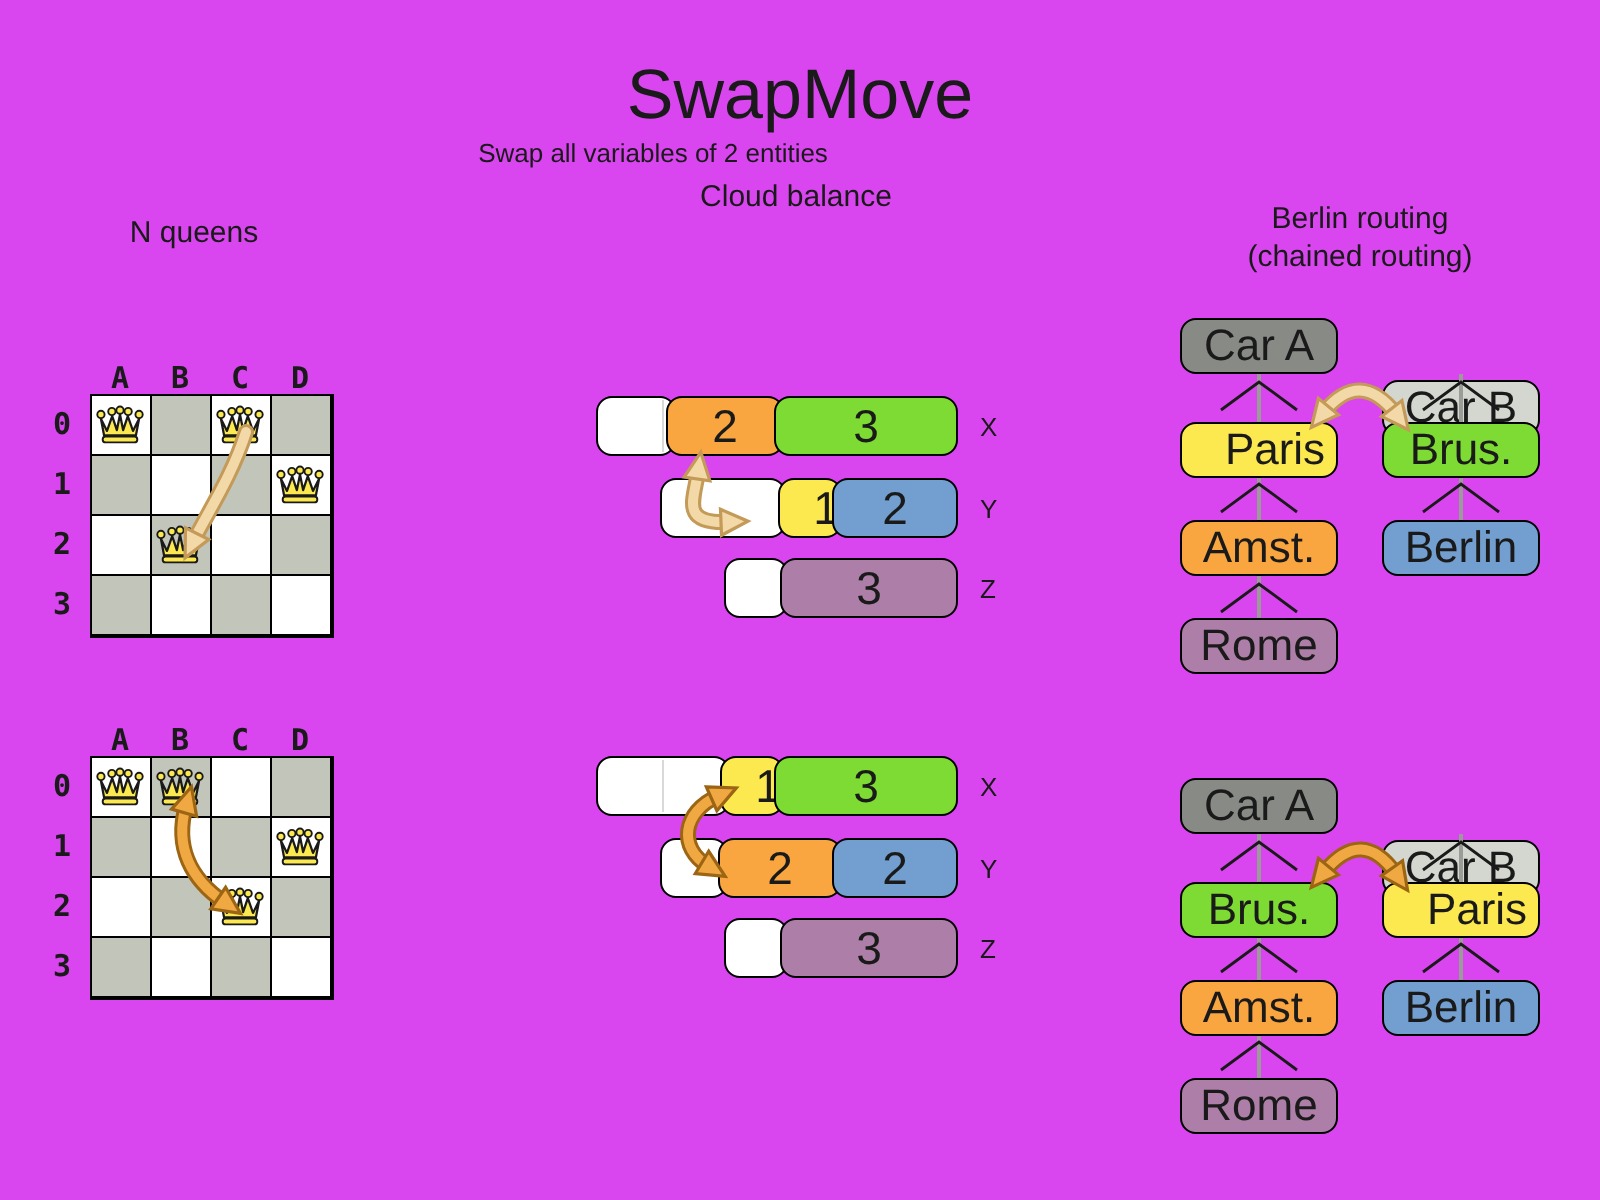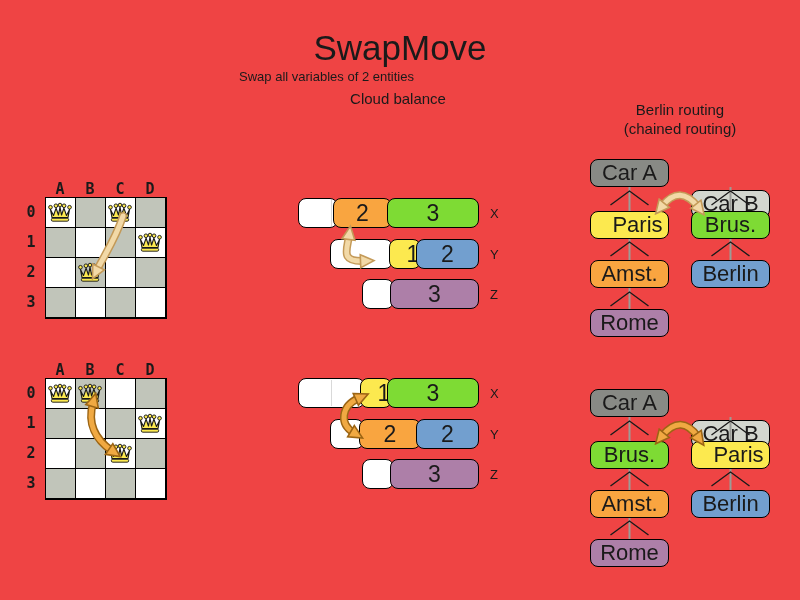--- a/index.html
+++ b/index.html
@@ -1,16 +1,16 @@
 <!DOCTYPE html>
 <html><head>
 <meta charset="utf-8">
 <style>
   html,body{margin:0;padding:0;background:#fff;}
-  .stage{position:relative;width:800px;height:600px;background:#ef4444;overflow:hidden;
+  .stage{position:relative;width:800px;height:600px;background:#d946ef;overflow:hidden;
          font-family:"Liberation Sans",sans-serif;color:#1a1a1a;}
   .abs{position:absolute;}
   .title{left:0;top:28px;width:800px;text-align:center;font-size:35px;}
   .subtitle{left:0;top:69px;width:653px;text-align:center;font-size:13px;}
   .sec-hdr{font-size:15px;text-align:center;}
   
   .board{width:120px;height:120px;border:1px solid #000;box-sizing:content-box;
     background-image:
       repeating-linear-gradient(to right, transparent 0 29px, #000 29px 30px),
       repeating-linear-gradient(to bottom, transparent 0 29px, #000 29px 30px),
@@ -39,20 +39,21 @@
   .overlay{left:0;top:0;pointer-events:none;}
 </style>
 </head>
 <body>
 
 <div class="stage">
 
   <div class="abs title">SwapMove</div>
   <div class="abs subtitle">Swap all variables of 2 entities</div>
 
+  <div class="abs sec-hdr" style="left:22px;top:108px;width:150px;">N queens</div>
   <div class="abs sec-hdr" style="left:323px;top:90px;width:150px;">Cloud balance</div>
   <div class="abs sec-hdr" style="left:596px;top:101px;width:168px;">Berlin routing</div>
   <div class="abs sec-hdr" style="left:596px;top:120px;width:168px;">(chained routing)</div>
 
   <svg width="0" height="0" style="position:absolute">
     <symbol id="queen" viewBox="0 0 30 24">
       <path d="M4,9 L7.5,16 L10.5,7.5 L13.2,15.5 L15,6.5 L16.8,15.5 L19.5,7.5 L22.5,16 L26,9 L24.2,18.5 L5.8,18.5 Z" fill="#FCE94F" stroke="#1a1a1a" stroke-width="1.3" stroke-linejoin="round"></path>
       <circle cx="4" cy="6.5" r="2.1" fill="#FCE94F" stroke="#1a1a1a" stroke-width="1.1"></circle>
       <circle cx="10.3" cy="4.8" r="2.1" fill="#FCE94F" stroke="#1a1a1a" stroke-width="1.1"></circle>
       <circle cx="15" cy="4" r="2.1" fill="#FCE94F" stroke="#1a1a1a" stroke-width="1.1"></circle>

